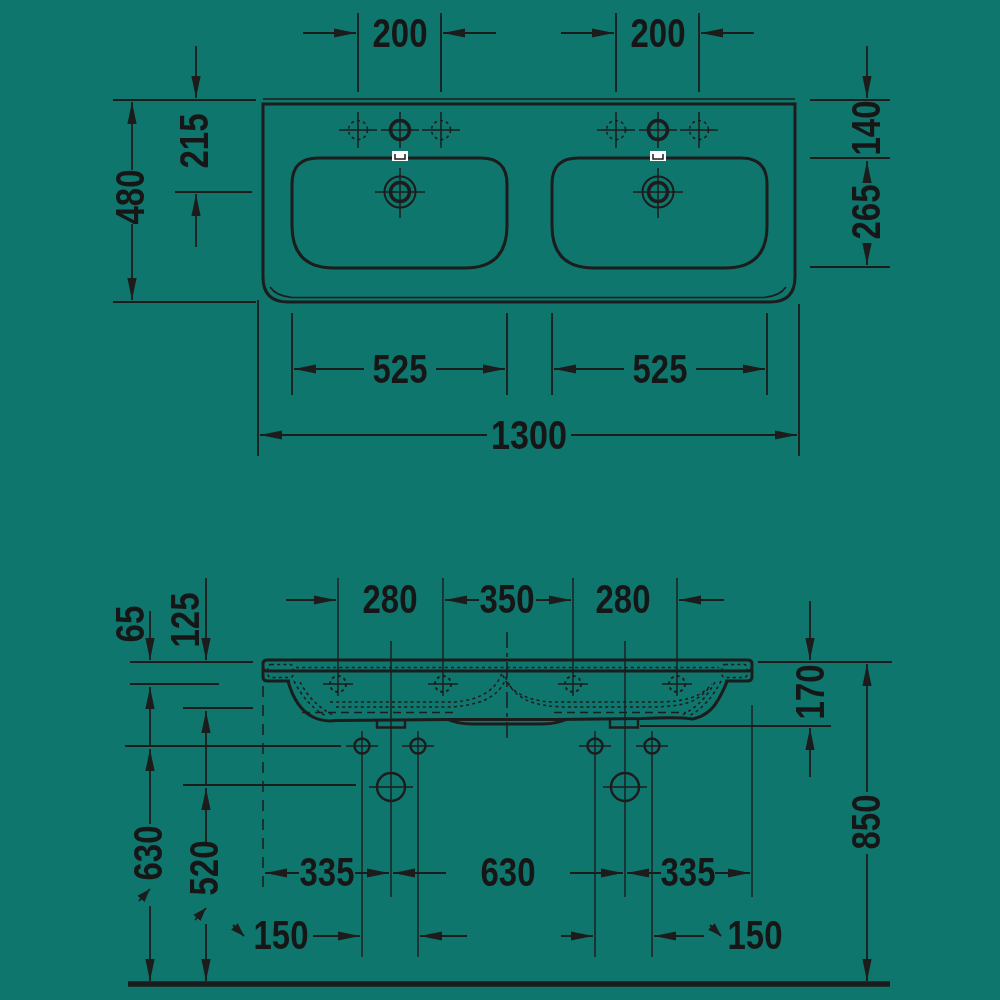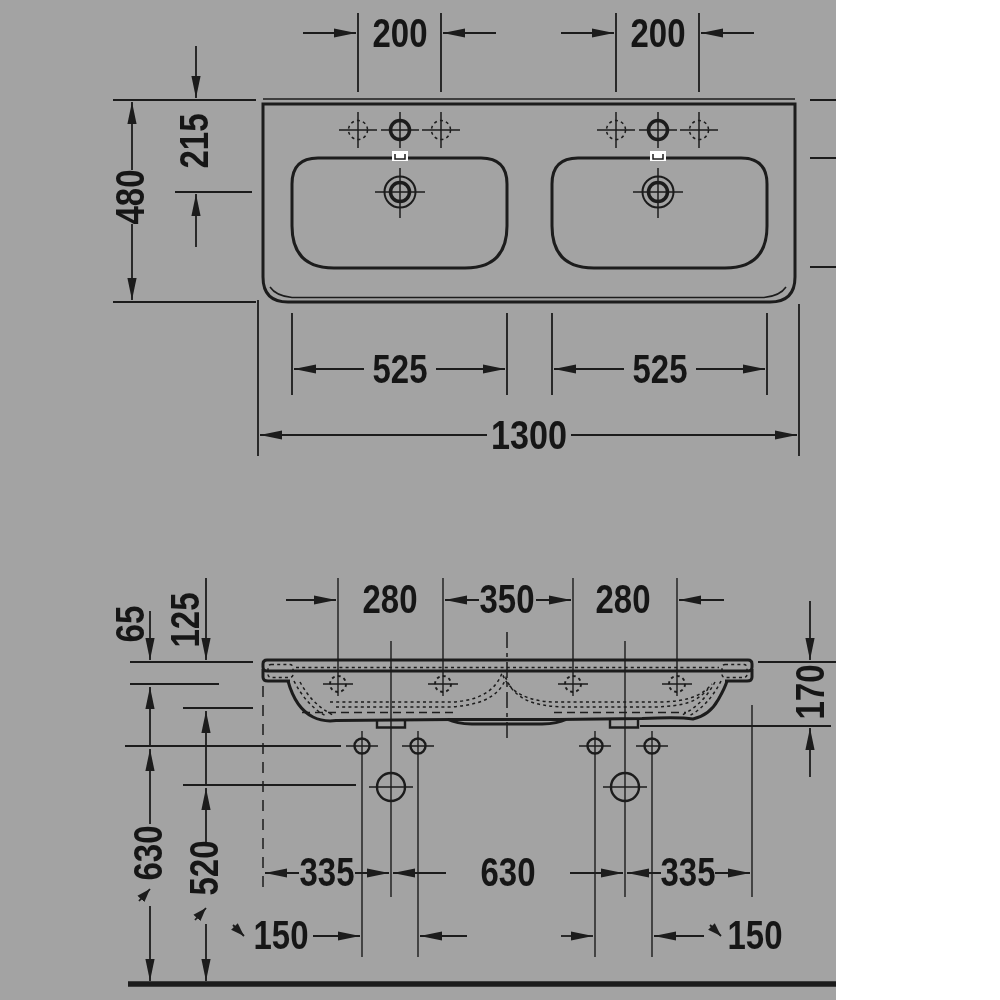--- a/index.html
+++ b/index.html
@@ -1,16 +1,16 @@
 <!DOCTYPE html>
 <html><head>
 <meta charset="utf-8">
 <style>
   html,body{margin:0;padding:0;background:#ffffff;}
-  .stage{width:836px;height:1000px;background:#a3a3a3;position:relative;overflow:hidden;}
+  .stage{width:1000px;height:1000px;background:#0f766e;position:relative;overflow:hidden;}
   svg{display:block;}
   svg *{vector-effect:none;}
   .ln{stroke:#1c1c1c;fill:none;}
   .s3{stroke-width:3;}
   .s24{stroke-width:2.4;}
   .thin{stroke-width:1.5;}
   .t14{stroke-width:1.4;}
   .dim{stroke-width:1.8;}
   .dot{stroke-dasharray:3 3.2;}
   .dashL{stroke-dasharray:11 8;}

